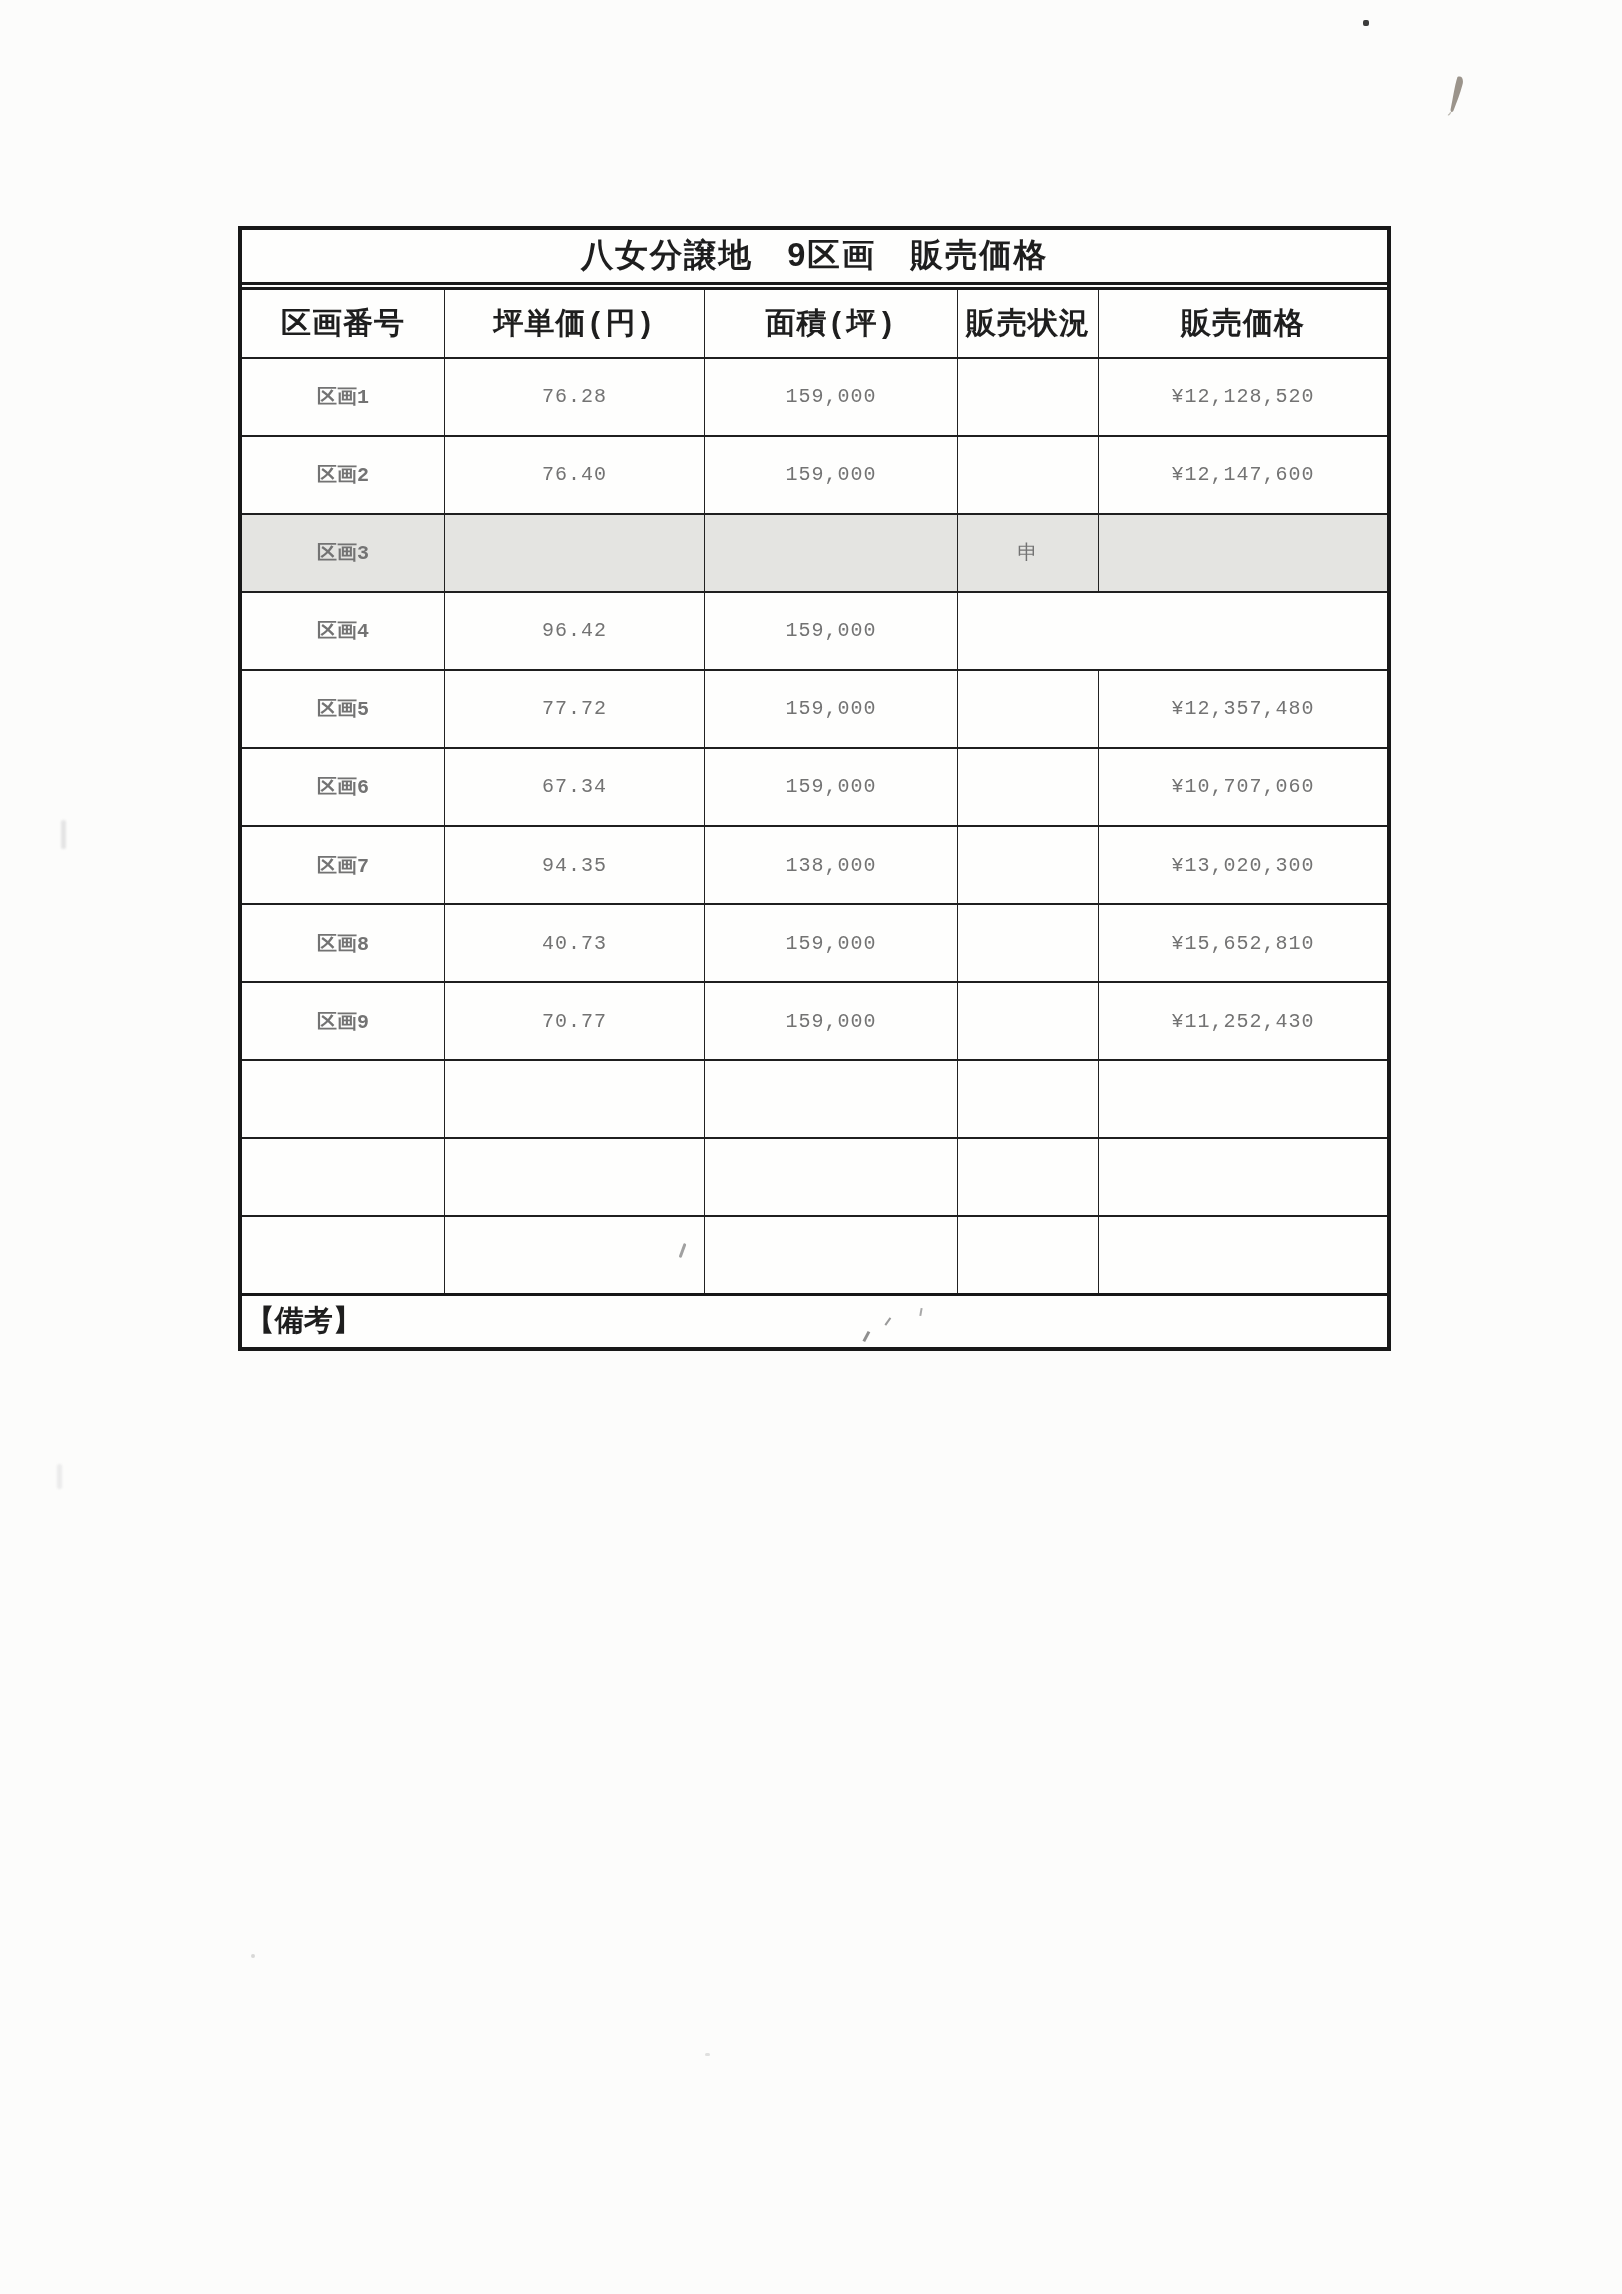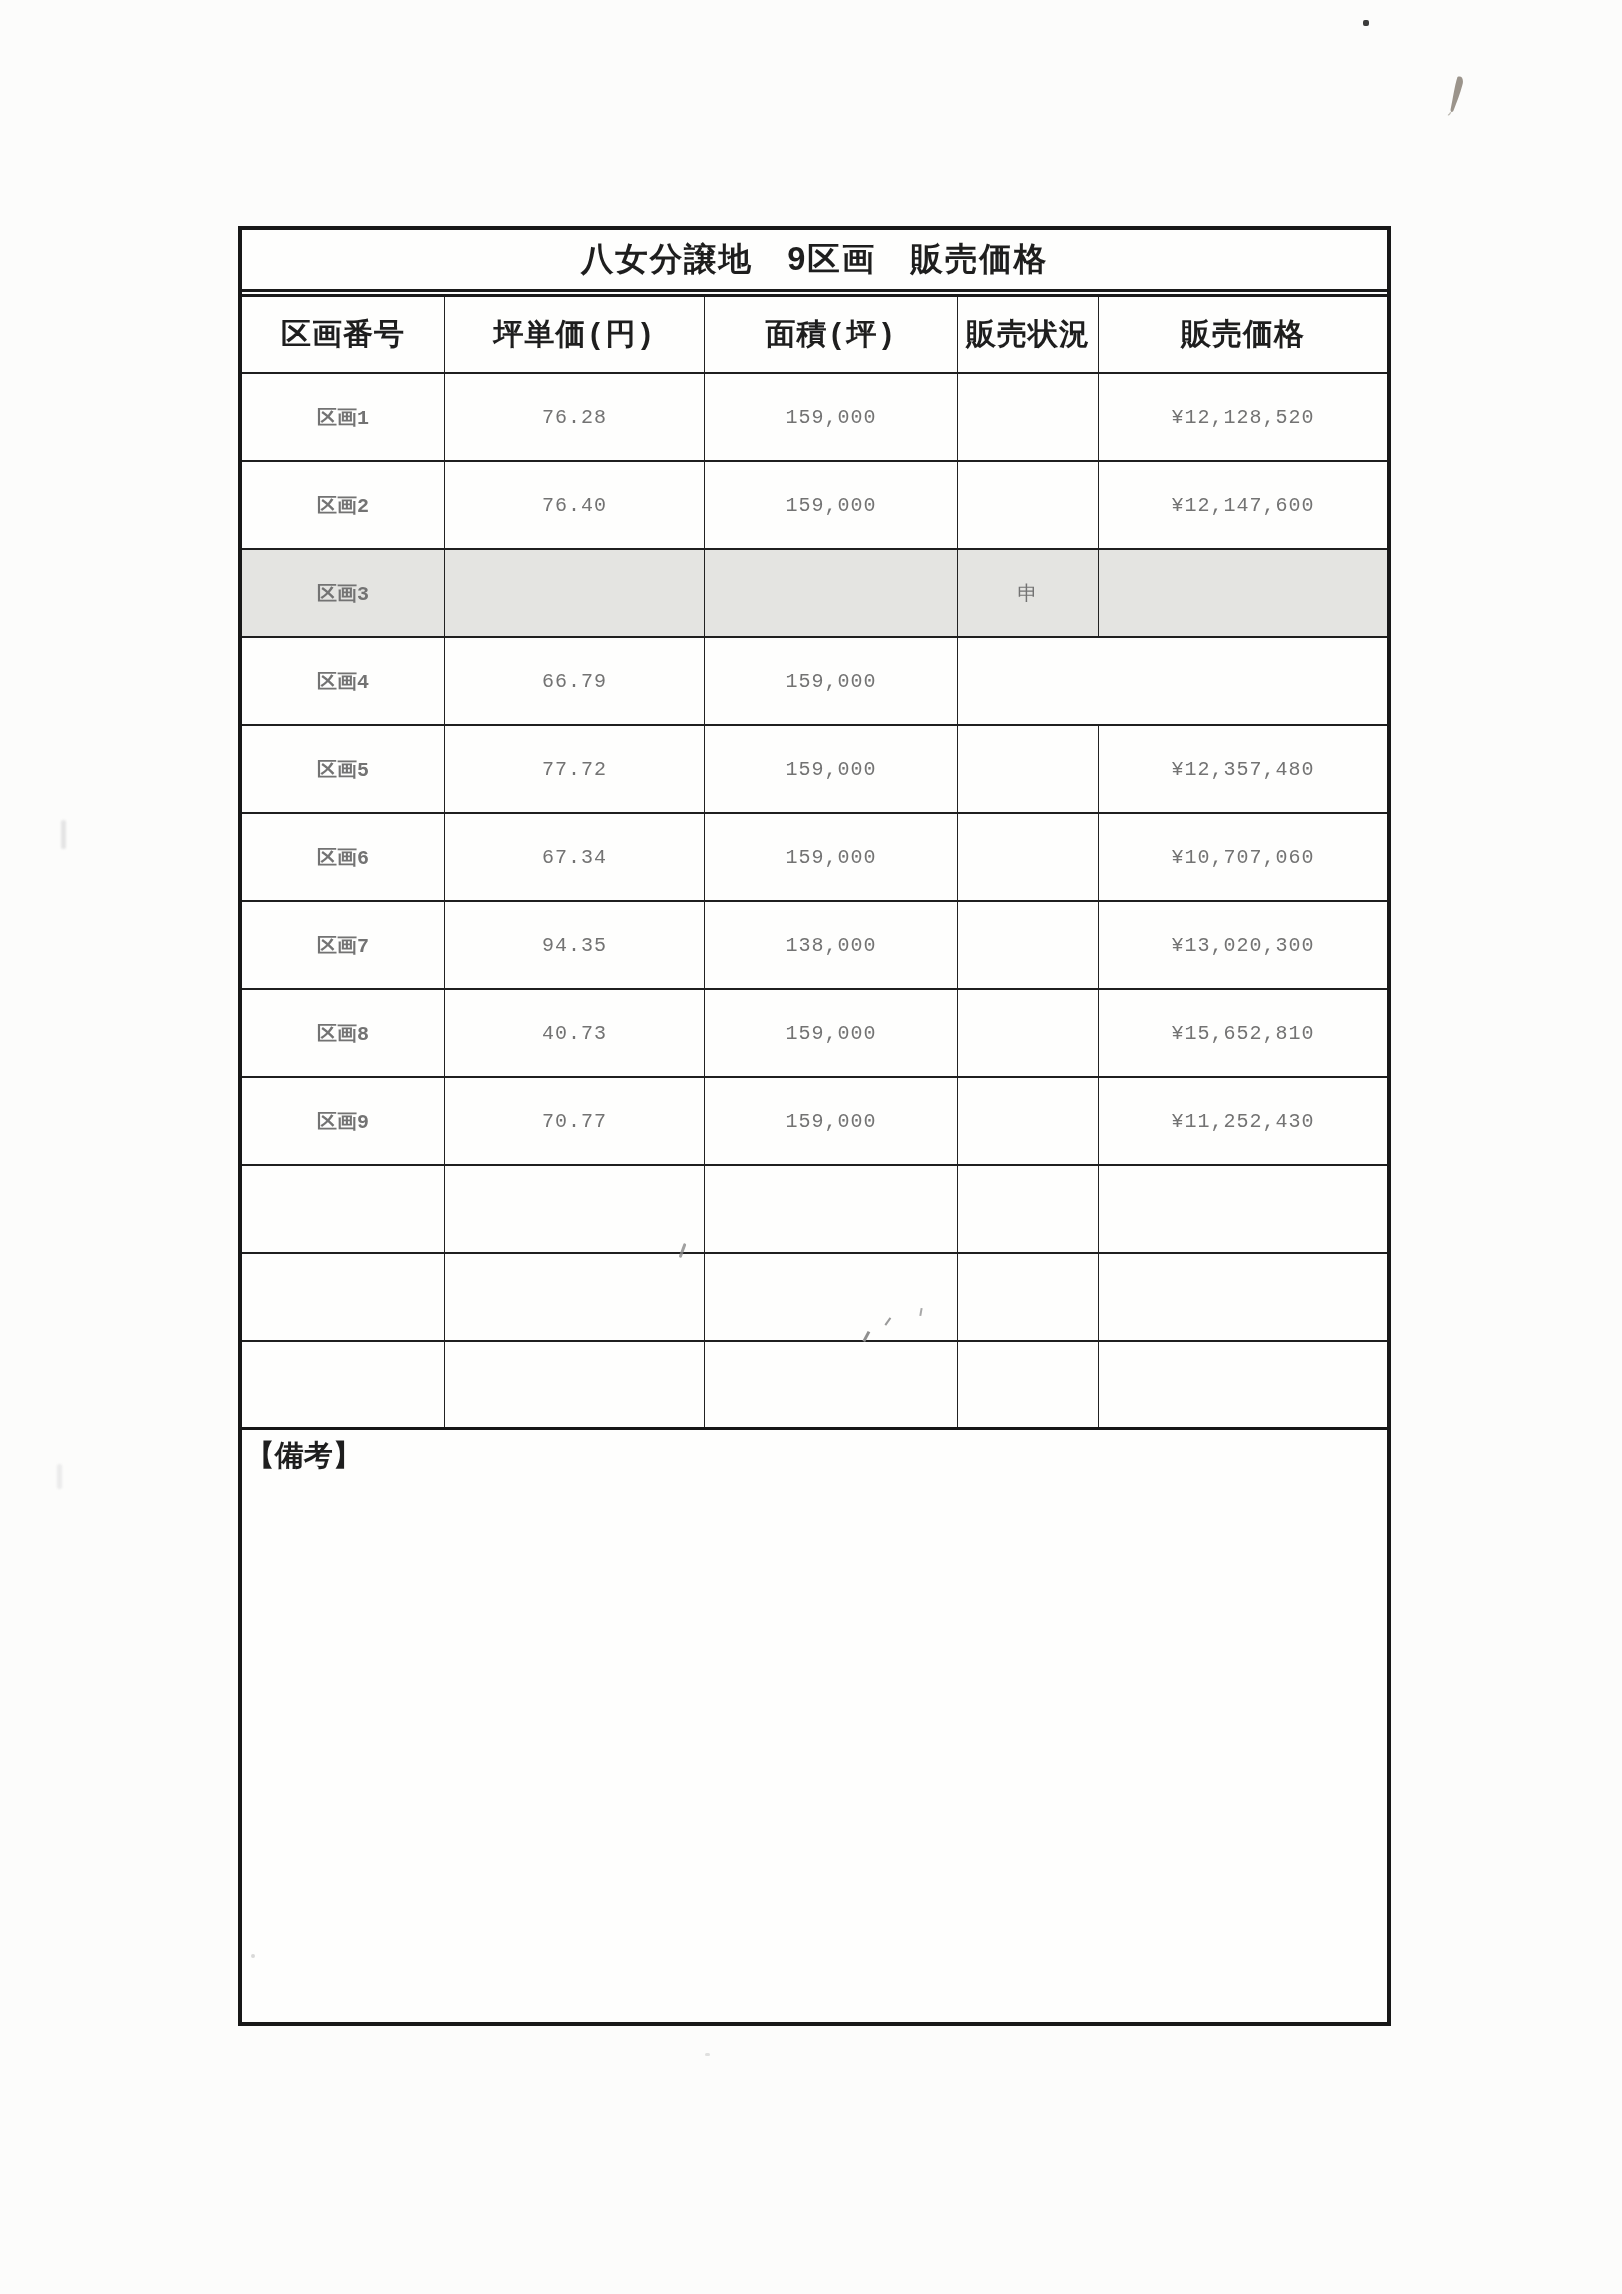--- a/index.html
+++ b/index.html
@@ -3,21 +3,21 @@
 <meta charset="utf-8">
 <style>
   html,body { margin:0; padding:0; background:#e8e8e8; }
   .page {
     position:relative; width:1622px; height:2294px;
     background:#fcfcfb; overflow:hidden;
     font-family:"Liberation Sans","DejaVu Sans",sans-serif;
     color:#1e1e1e;
   }
   .sheet-table {
-    position:absolute; left:238px; top:226px; width:1153px; height:1800px;
+    position:absolute; left:238px; top:226px; width:1153px; height:1125px;
     box-sizing:border-box; border:4.8px solid #181818; background:#fefefd;
     display:flex; flex-direction:column;
   }
   .title-row {
     box-sizing:content-box; height:59px; border-bottom:8.6px double #1b1b1b;
     display:flex; align-items:center; justify-content:center;
     font-size:32.5px; font-weight:bold; letter-spacing:1.9px;
   }
   .grid-row {
     display:grid; grid-template-columns:203px 260px 253px 141px 1fr;
@@ -89,21 +89,21 @@
     <div class="grid-row data-row" style="background: rgb(228, 228, 225);">
       <div class="cell lot">区画3</div>
       <div class="cell"></div>
       <div class="cell"></div>
       <div class="cell">申</div>
       <div class="cell"></div>
     </div>
 
     <div class="grid-row data-row">
       <div class="cell lot">区画4</div>
-      <div class="cell">66.79</div>
+      <div class="cell">96.42</div>
       <div class="cell">159,000</div>
       <div class="cell"></div>
     </div>
 
     <div class="grid-row data-row">
       <div class="cell lot">区画5</div>
       <div class="cell">77.72</div>
       <div class="cell">159,000</div>
       <div class="cell"></div>
       <div class="cell">¥12,357,480</div>

